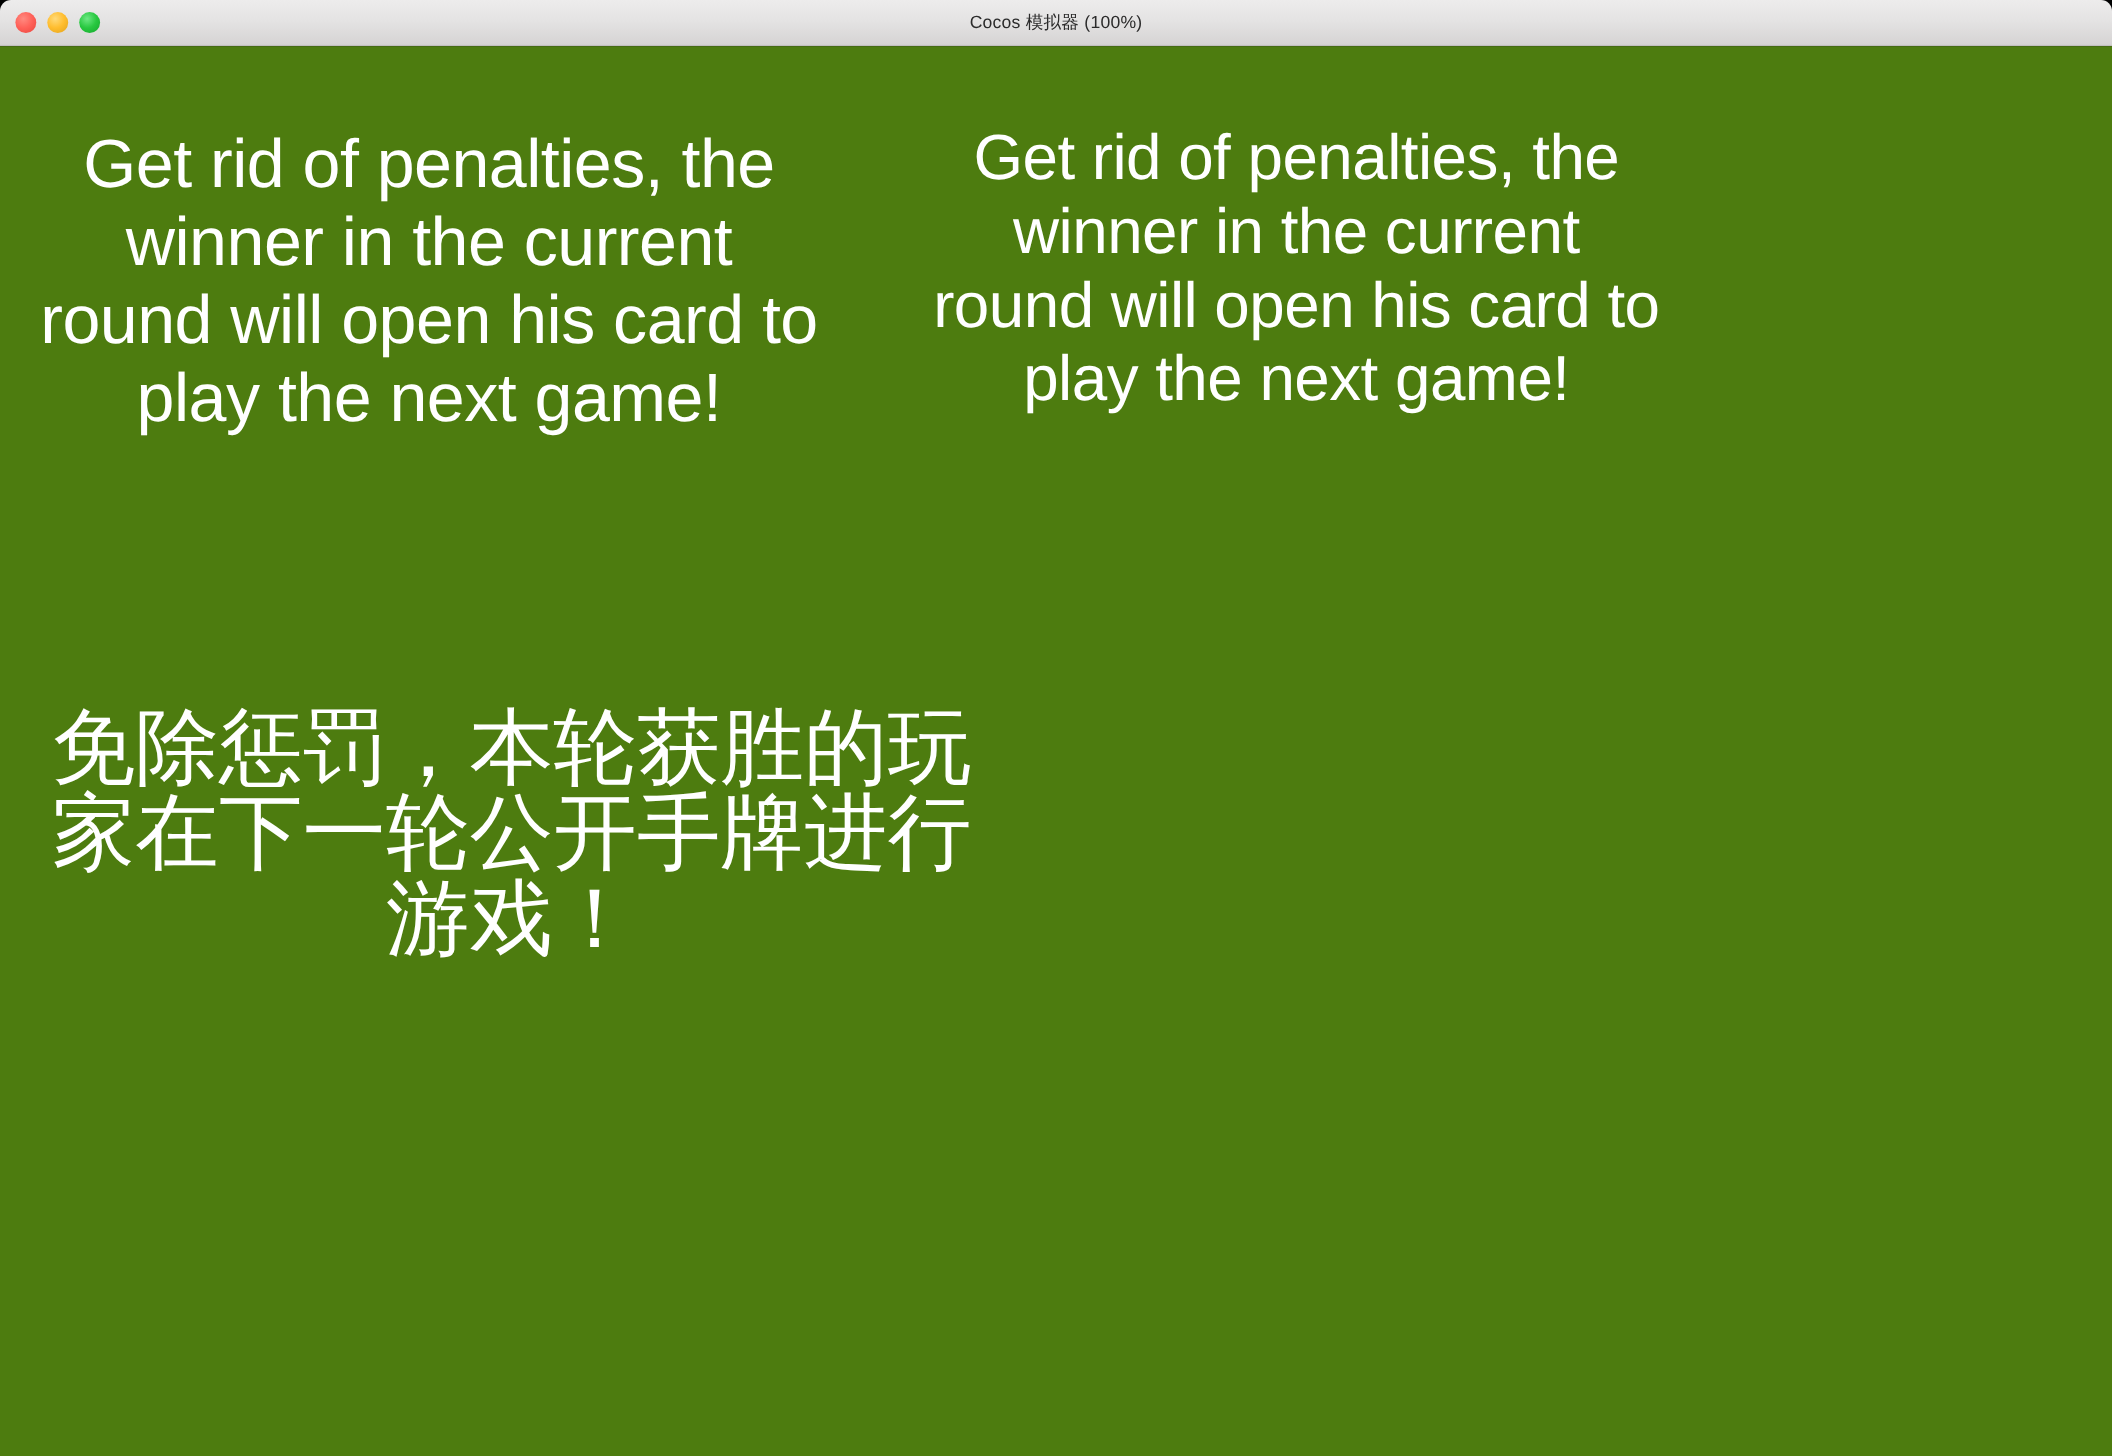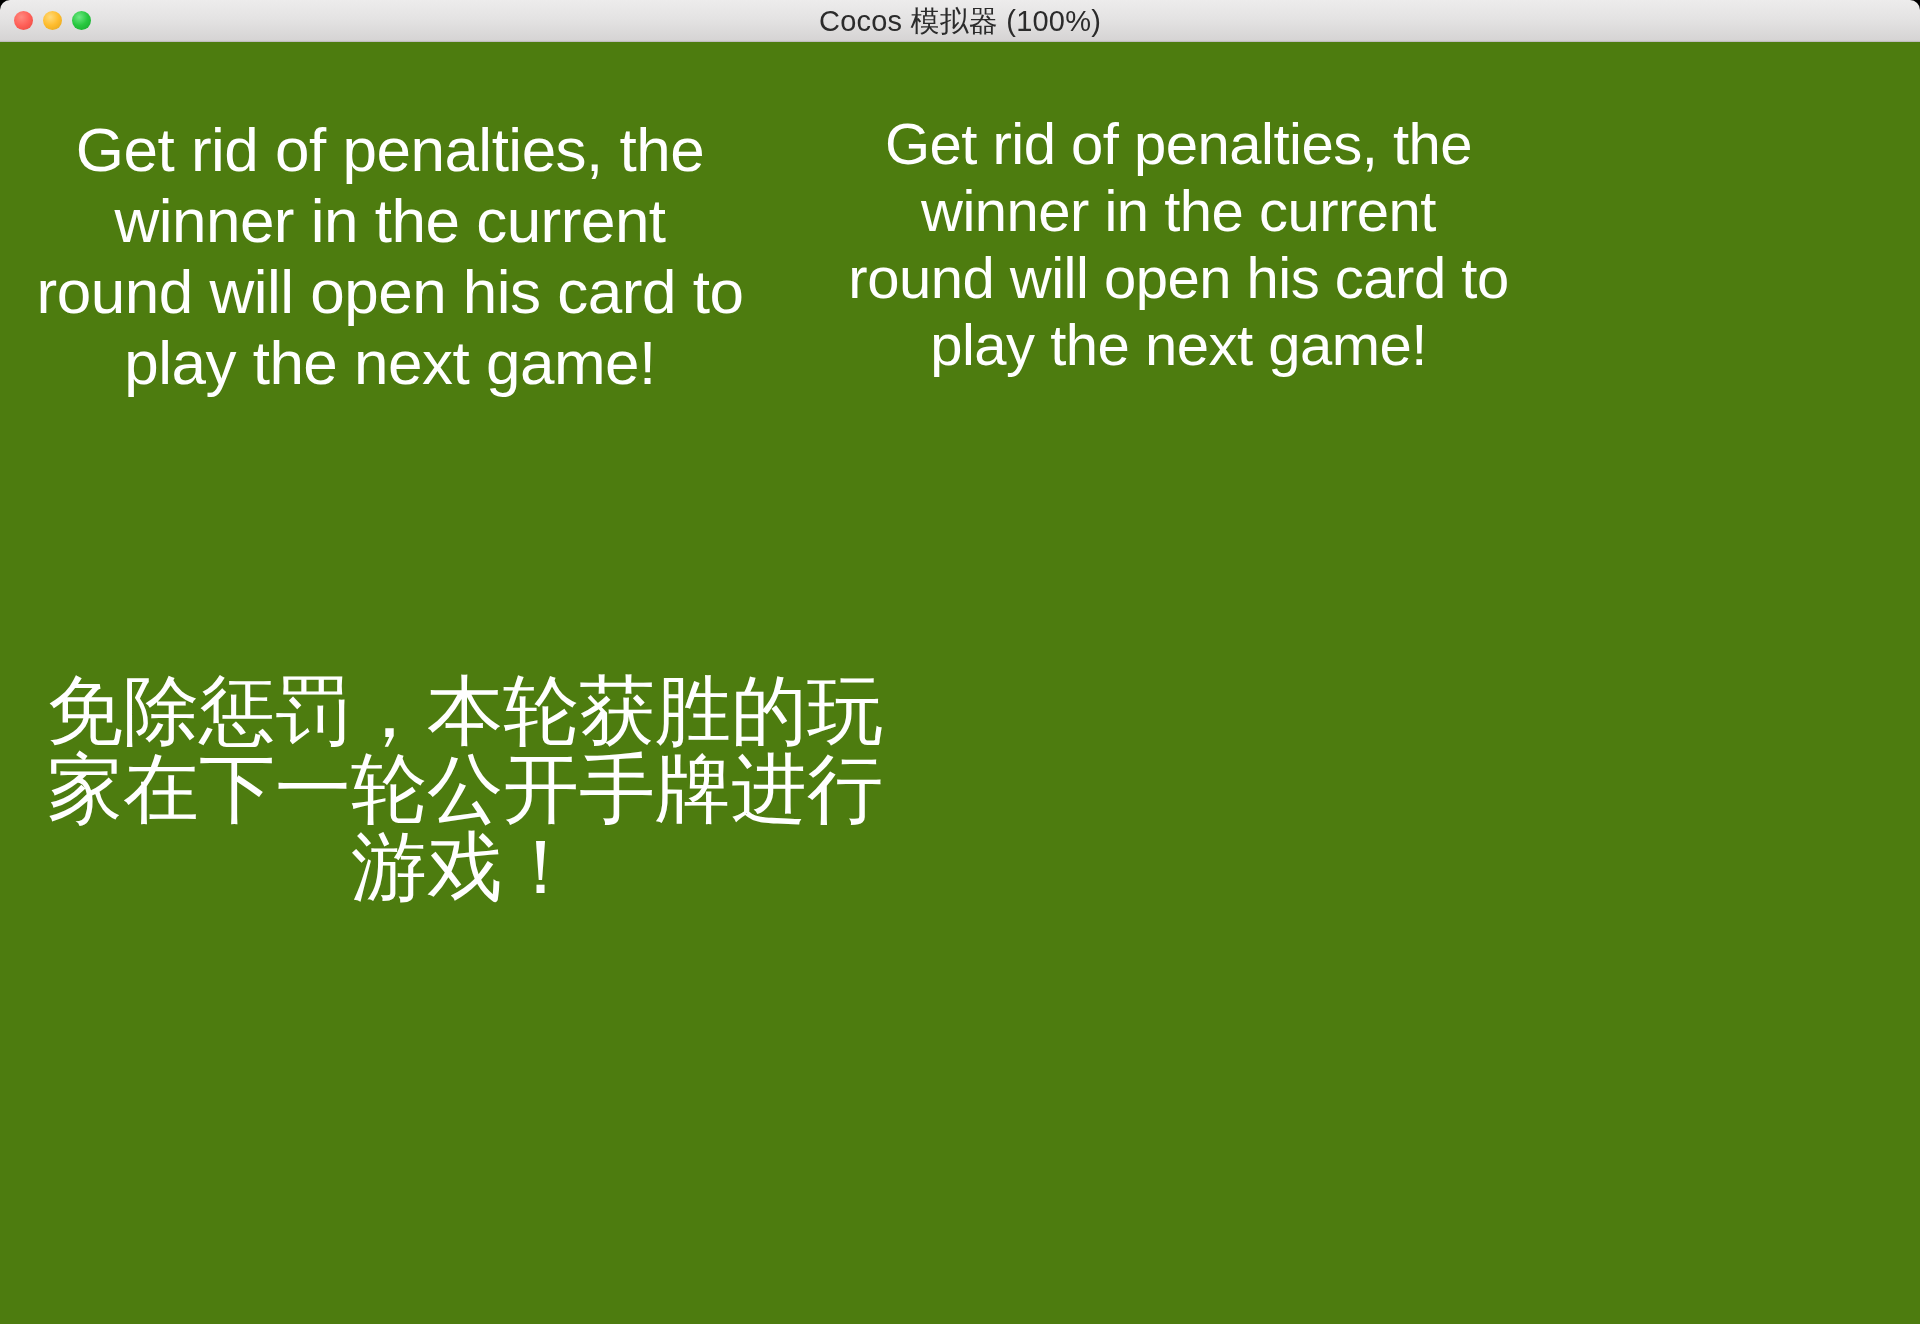--- a/index.html
+++ b/index.html
@@ -55,21 +55,21 @@
   .light.max     { background: radial-gradient(circle at 38% 32%, #6EE884 0%, #28C840 48%, #15A62C 100%); }
 
   .window-title {
     position: absolute;
     left: 0;
     top: 0;
     width: 1920px;
     height: 42px;
     line-height: 42px;
     text-align: center;
-    font-size: 29px;
+    font-size: 16px;
     color: #2B2B2B;
     letter-spacing: 0.2px;
     user-select: none;
     white-space: nowrap;
   }
 
   
   .canvas {
     position: absolute;
     left: 0;
@@ -105,21 +105,21 @@
     top: 68px;
     width: 663px;
     font-size: 58px;
     line-height: 67px;
     letter-spacing: -0.5px;
   }
 
   
   .label-zh {
     left: 40px;
-    top: 630px;
+    top: 598px;
     width: 850px;
     font-size: 76px;
     line-height: 78px;
     letter-spacing: 0px;
     font-family: "DejaVu Sans", "Liberation Sans", sans-serif;
   }
 </style>
 </head>
 <body>
 

